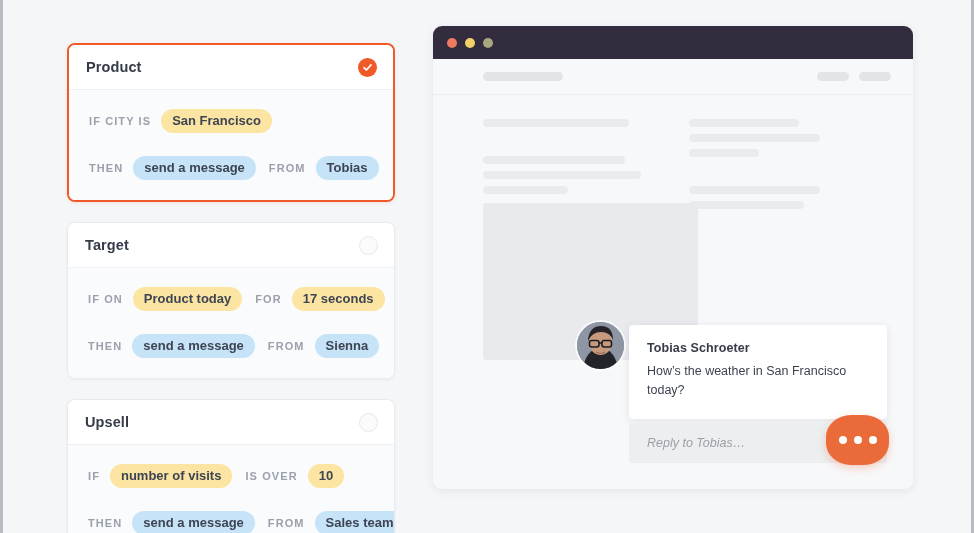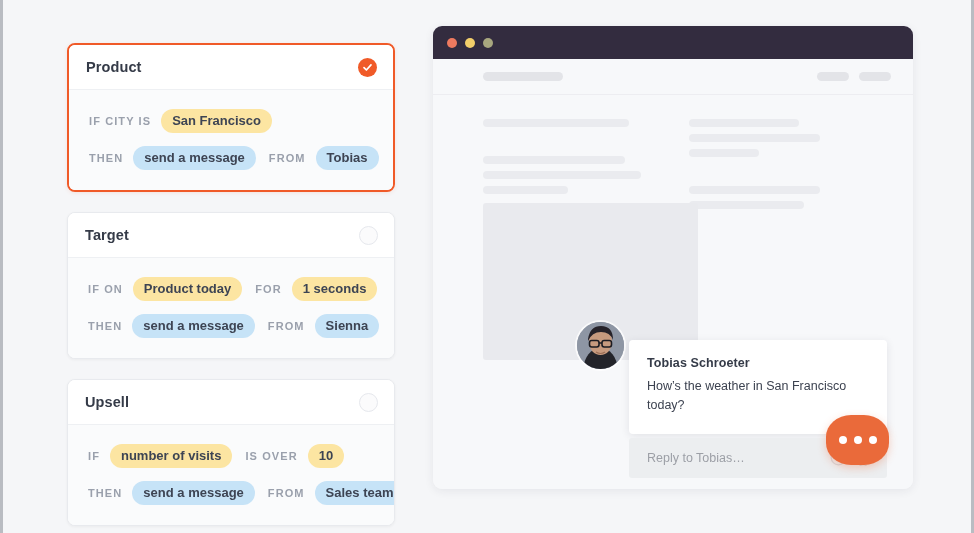--- a/index.html
+++ b/index.html
@@ -79,21 +79,21 @@
   .rule-body {
     background: #fafbfc;
     padding: 17px 0 18px 0;
   }
   .rule-row {
     display: flex;
     align-items: center;
     padding: 0 16px 0 20px;
     min-height: 28px;
   }
-  .rule-row + .rule-row { margin-top: 9px; }
+  .rule-row + .rule-row { margin-top: 19px; }
 
   .kw {
     font-size: 11px;
     font-weight: bold;
     color: #9aa0ac;
     letter-spacing: 1.1px;
     text-transform: uppercase;
     white-space: nowrap;
   }
   .kw.sp-l { margin-left: 13px; }
@@ -183,21 +183,21 @@
     overflow: hidden;
     background: #8d95a3;
     box-shadow: 0 0 0 2px rgba(255,255,255,0.75);
     z-index: 3;
   }
   .avatar svg { display: block; }
 
   .chat-panel {
     position: absolute;
     left: 196px;
-    top: 245px;
+    top: 230px;
     width: 258px;
     z-index: 4;
   }
   .chat-bubble {
     background: #ffffff;
     border-radius: 4px;
     padding: 16px 18px 18px 18px;
     box-shadow: 0 2px 9px rgba(40,40,60,0.10);
   }
   .chat-name {
@@ -213,20 +213,21 @@
     line-height: 1.55;
   }
   .chat-reply {
     margin-top: 4px;
     background: #eceef0;
     border-radius: 3px;
     height: 40px;
     display: flex;
     align-items: center;
     padding: 0 14px 0 18px;
+    font-style: italic;
   }
   .chat-reply-ph {
     font-size: 12.5px;
     color: #9c9fa6;
     flex: 1;
   }
   .reply-icons { display: flex; gap: 9px; align-items: center; }
   .reply-icons svg { display: block; }
 
   .launcher {
@@ -277,21 +278,21 @@
       <div class="rule-card">
         <div class="rule-head">
           <div class="rule-title">Target</div>
           <div class="toggle-empty"></div>
         </div>
         <div class="rule-body">
           <div class="rule-row">
             <span class="kw">IF ON</span>
             <span class="pill yellow">Product today</span>
             <span class="kw sp-l">FOR</span>
-            <span class="pill yellow">1 seconds</span>
+            <span class="pill yellow">17 seconds</span>
           </div>
           <div class="rule-row">
             <span class="kw">THEN</span>
             <span class="pill blue">send a message</span>
             <span class="kw sp-l">FROM</span>
             <span class="pill blue">Sienna</span>
           </div>
         </div>
       </div>
       <div class="rule-card">

